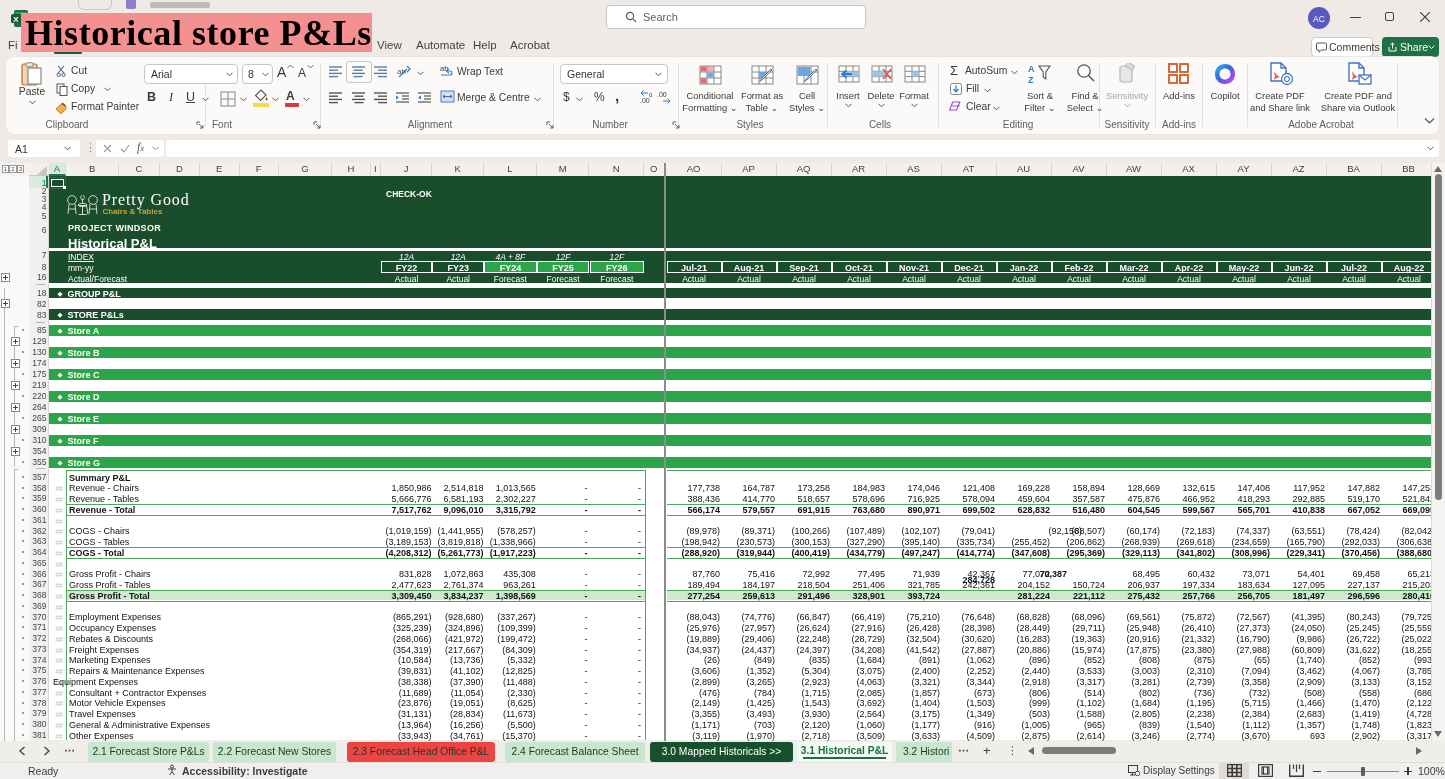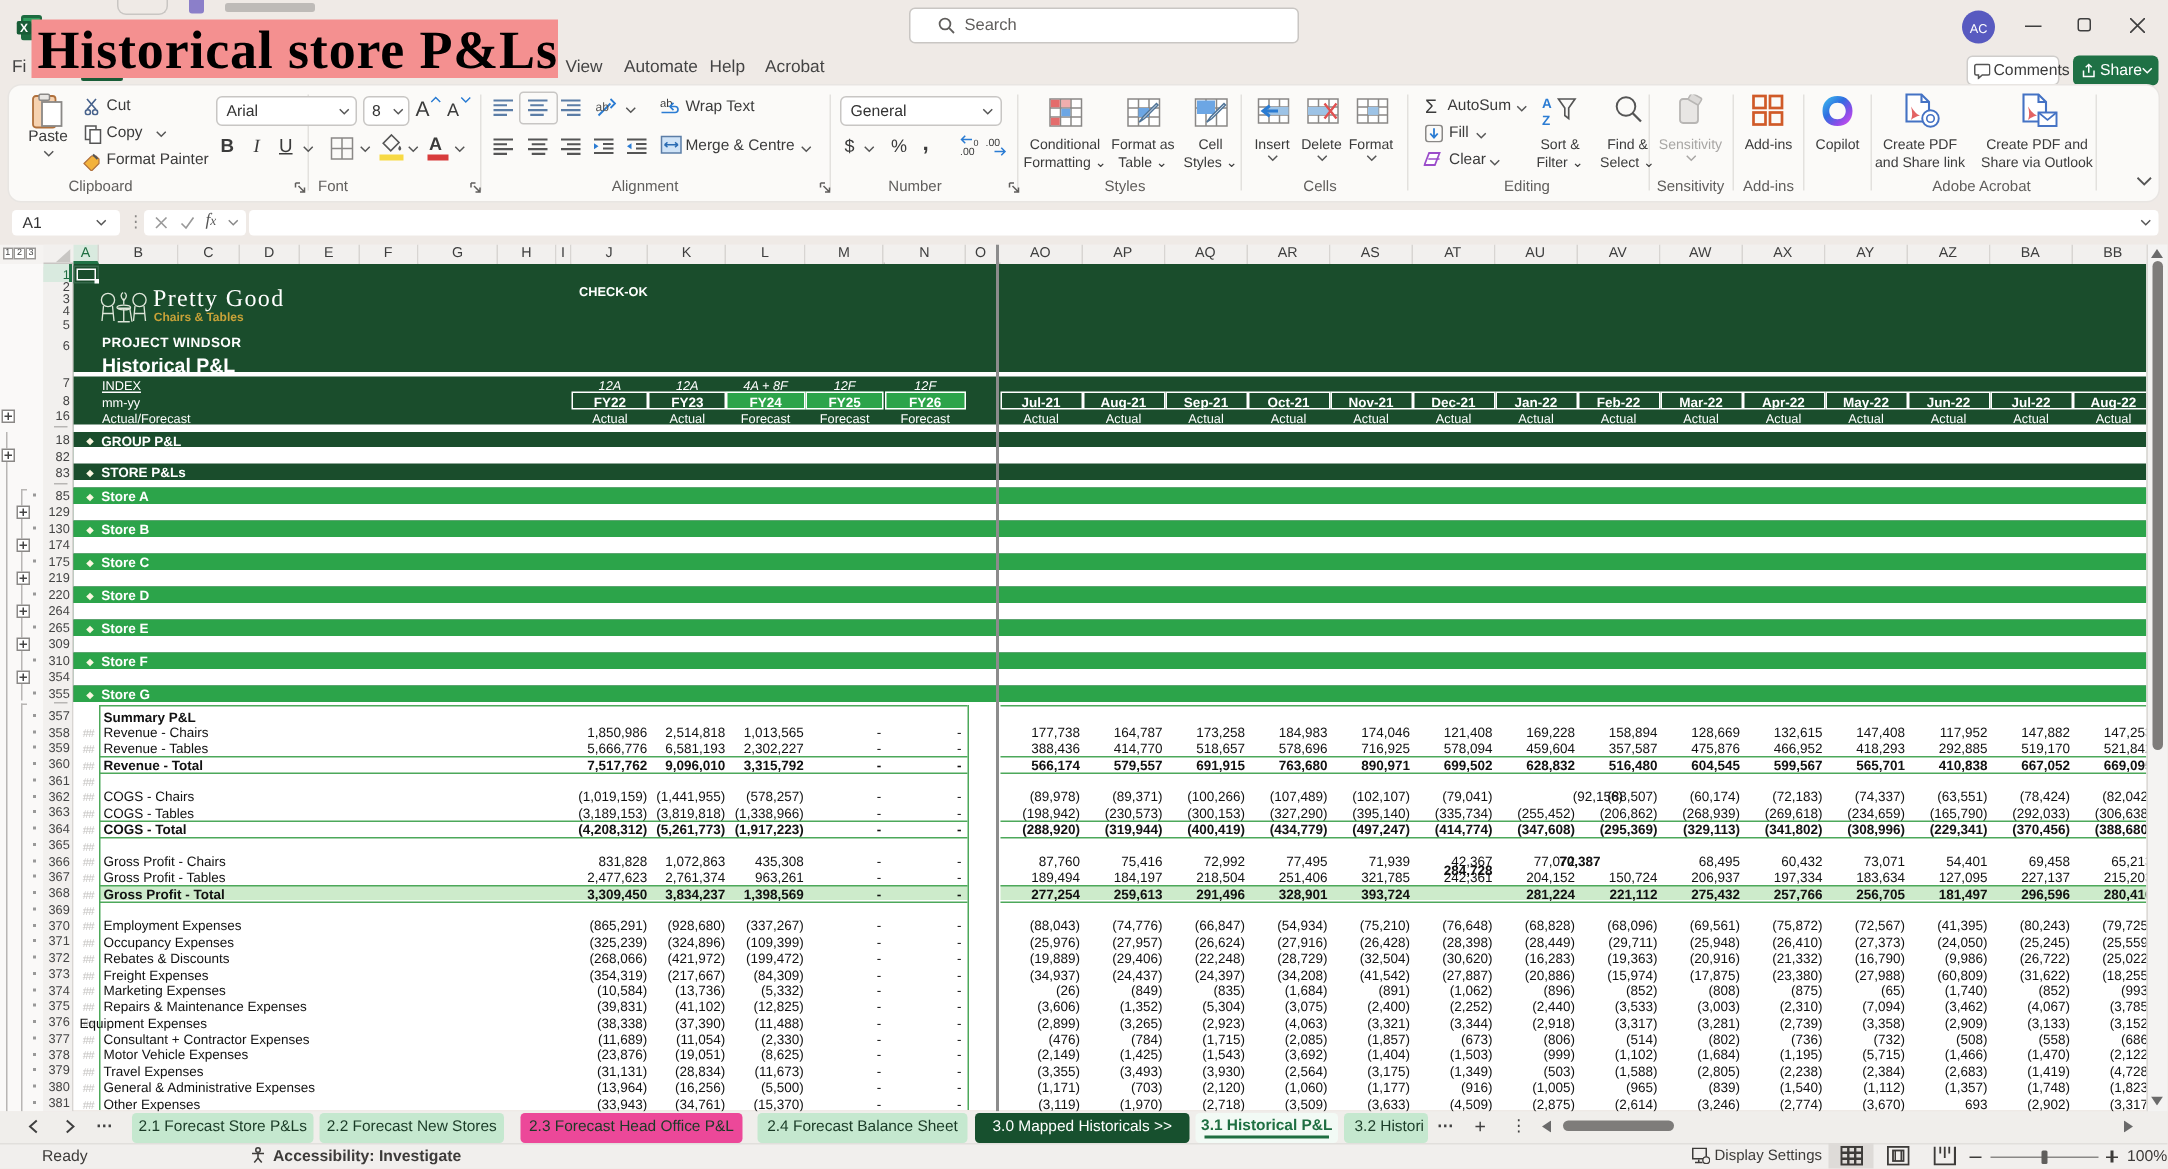--- a/index.html
+++ b/index.html
@@ -840,21 +840,21 @@
 <div class="num" style="left:52.5px;top:450.9px;width:10px;font-size:7.5px;color:#C6C4C2;letter-spacing:-0.5px">##</div>
 <div class="tx" style="left:69px;top:449.9px;font-size:9px;font-weight:normal;color:#111">Employment Expenses</div>
 <div class="num" style="left:371.5px;top:449.9px;width:60px;font-weight:normal">(865,291)</div>
 <div class="num" style="left:423.5px;top:449.9px;width:60px;font-weight:normal">(928,680)</div>
 <div class="num" style="left:475.8px;top:449.9px;width:60px;font-weight:normal">(337,267)</div>
 <div class="num" style="left:527.5px;top:449.9px;width:60px;font-weight:normal">-</div>
 <div class="num" style="left:581.0px;top:449.9px;width:60px;font-weight:normal">-</div>
 <div class="num" style="left:668.0px;top:449.9px;width:52px;font-weight:normal">(88,043)</div>
 <div class="num" style="left:723.0px;top:449.9px;width:52px;font-weight:normal">(74,776)</div>
 <div class="num" style="left:778.0px;top:449.9px;width:52px;font-weight:normal">(66,847)</div>
-<div class="num" style="left:833.0px;top:449.9px;width:52px;font-weight:normal">(54,934)</div>
+<div class="num" style="left:833.0px;top:449.9px;width:52px;font-weight:normal">(66,419)</div>
 <div class="num" style="left:888.0px;top:449.9px;width:52px;font-weight:normal">(75,210)</div>
 <div class="num" style="left:943.0px;top:449.9px;width:52px;font-weight:normal">(76,648)</div>
 <div class="num" style="left:998.0px;top:449.9px;width:52px;font-weight:normal">(68,828)</div>
 <div class="num" style="left:1053.0px;top:449.9px;width:52px;font-weight:normal">(68,096)</div>
 <div class="num" style="left:1108.0px;top:449.9px;width:52px;font-weight:normal">(69,561)</div>
 <div class="num" style="left:1163.0px;top:449.9px;width:52px;font-weight:normal">(75,872)</div>
 <div class="num" style="left:1218.0px;top:449.9px;width:52px;font-weight:normal">(72,567)</div>
 <div class="num" style="left:1273.0px;top:449.9px;width:52px;font-weight:normal">(41,395)</div>
 <div class="num" style="left:1328.0px;top:449.9px;width:52px;font-weight:normal">(80,243)</div>
 <div class="num" style="left:1383.0px;top:449.9px;width:52px;font-weight:normal">(79,725)</div>
@@ -1163,21 +1163,21 @@
 <div class="a" style="left:0;top:740.5px;width:1445px;height:21.5px;background:#F0EEEB"></div>
 <svg class="a" style="left:18px;top:746px" width="8" height="10" viewBox="0 0 8 10">
     <path d="M6.5 1 L2 5 L6.5 9" fill="none" stroke="#3f3f3f" stroke-width="1.3"></path>
   </svg>
 <svg class="a" style="left:43px;top:746px" width="8" height="10" viewBox="0 0 8 10">
     <path d="M1.5 1 L6 5 L1.5 9" fill="none" stroke="#3f3f3f" stroke-width="1.3"></path>
   </svg>
 <div class="tx" style="left:64px;top:744px;font-size:11px;font-weight:bold;color:#3f3f3f">⋯</div>
 <div class="a" style="left:88px;top:742px;width:121px;height:19.5px;background:#C5E8CF;border-radius:3px;font-size:10.3px;color:#1A3A26;text-align:center;line-height:19px">2.1 Forecast Store P&amp;Ls</div>
 <div class="a" style="left:213px;top:742px;width:123px;height:19.5px;background:#C5E8CF;border-radius:3px;font-size:10.3px;color:#1A3A26;text-align:center;line-height:19px">2.2 Forecast New Stores</div>
-<div class="a" style="left:347px;top:742px;width:148px;height:19.5px;background:#ec4899;border-radius:3px;font-size:10.3px;color:#1A3A26;text-align:center;line-height:19px">2.3 Forecast Head Office P&amp;L</div>
+<div class="a" style="left:347px;top:742px;width:148px;height:19.5px;background:#ef4444;border-radius:3px;font-size:10.3px;color:#1A3A26;text-align:center;line-height:19px">2.3 Forecast Head Office P&amp;L</div>
 <div class="a" style="left:505px;top:742px;width:140px;height:19.5px;background:#C5E8CF;border-radius:3px;font-size:10.3px;color:#1A3A26;text-align:center;line-height:19px">2.4 Forecast Balance Sheet</div>
 <div class="a" style="left:650px;top:742px;width:143px;height:19.5px;background:#17502E;border-radius:3px;font-size:10.3px;color:#fff;text-align:center;line-height:19px">3.0 Mapped Historicals &gt;&gt;</div>
 <div class="a" style="left:797px;top:742px;width:95px;height:19.5px;background:#F2FAF5;border-radius:3px;font-size:10.3px;font-weight:bold;color:#1E6E41;text-align:center;line-height:18px">3.1 Historical P&amp;L</div>
 <div class="a" style="left:803px;top:757.3px;width:83px;height:1.8px;background:#1E6E41"></div>
 <div class="a" style="left:896px;top:742px;width:56px;height:19.5px;background:#C5E8CF;border-radius:3px;font-size:10.3px;color:#1A3A26;line-height:19px;padding-left:7px;overflow:hidden">3.2 Histori</div>
 <div class="tx" style="left:958px;top:744px;font-size:11px;font-weight:bold;color:#3f3f3f">⋯</div>
 <div class="tx" style="left:983px;top:742.5px;font-size:13px;color:#3f3f3f">+</div>
 <div class="tx" style="left:1007px;top:744px;font-size:11px;color:#3f3f3f">⋮</div>
 <svg class="a" style="left:1028px;top:747px" width="6" height="8" viewBox="0 0 6 8">
     <path d="M6 0 L0 4 L6 8z" fill="#6a6a6a"></path>

